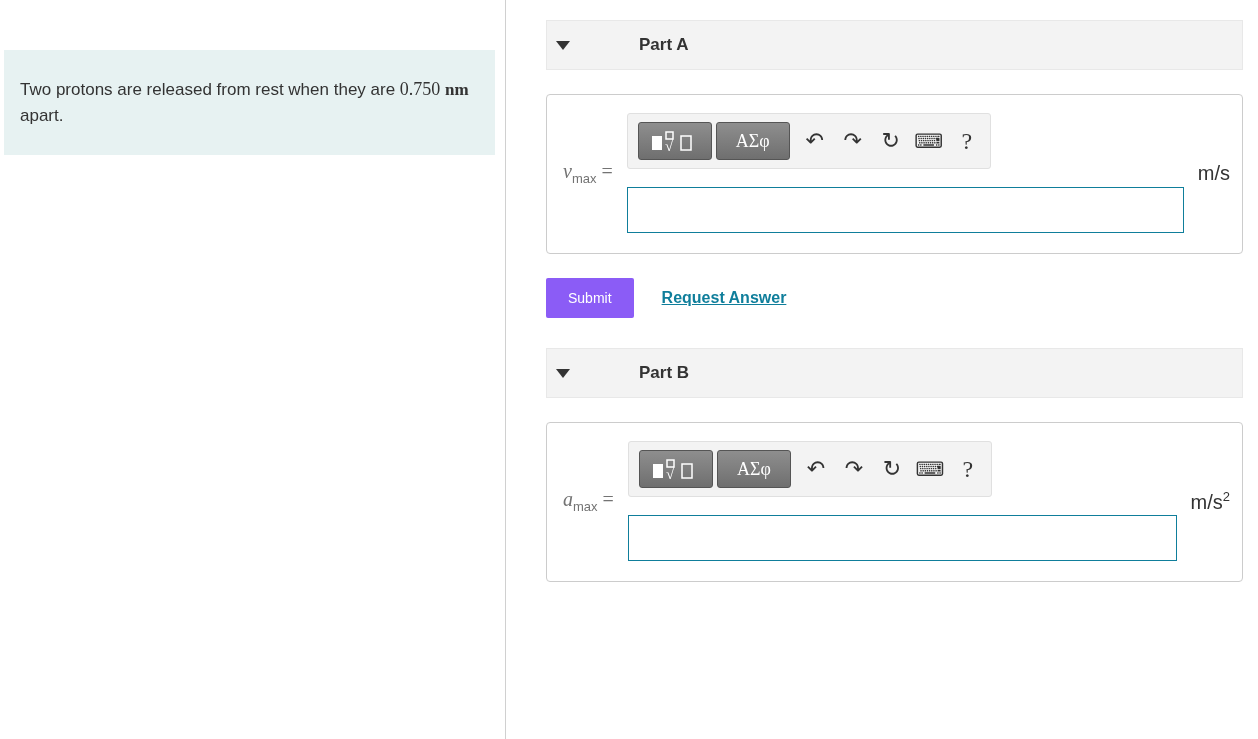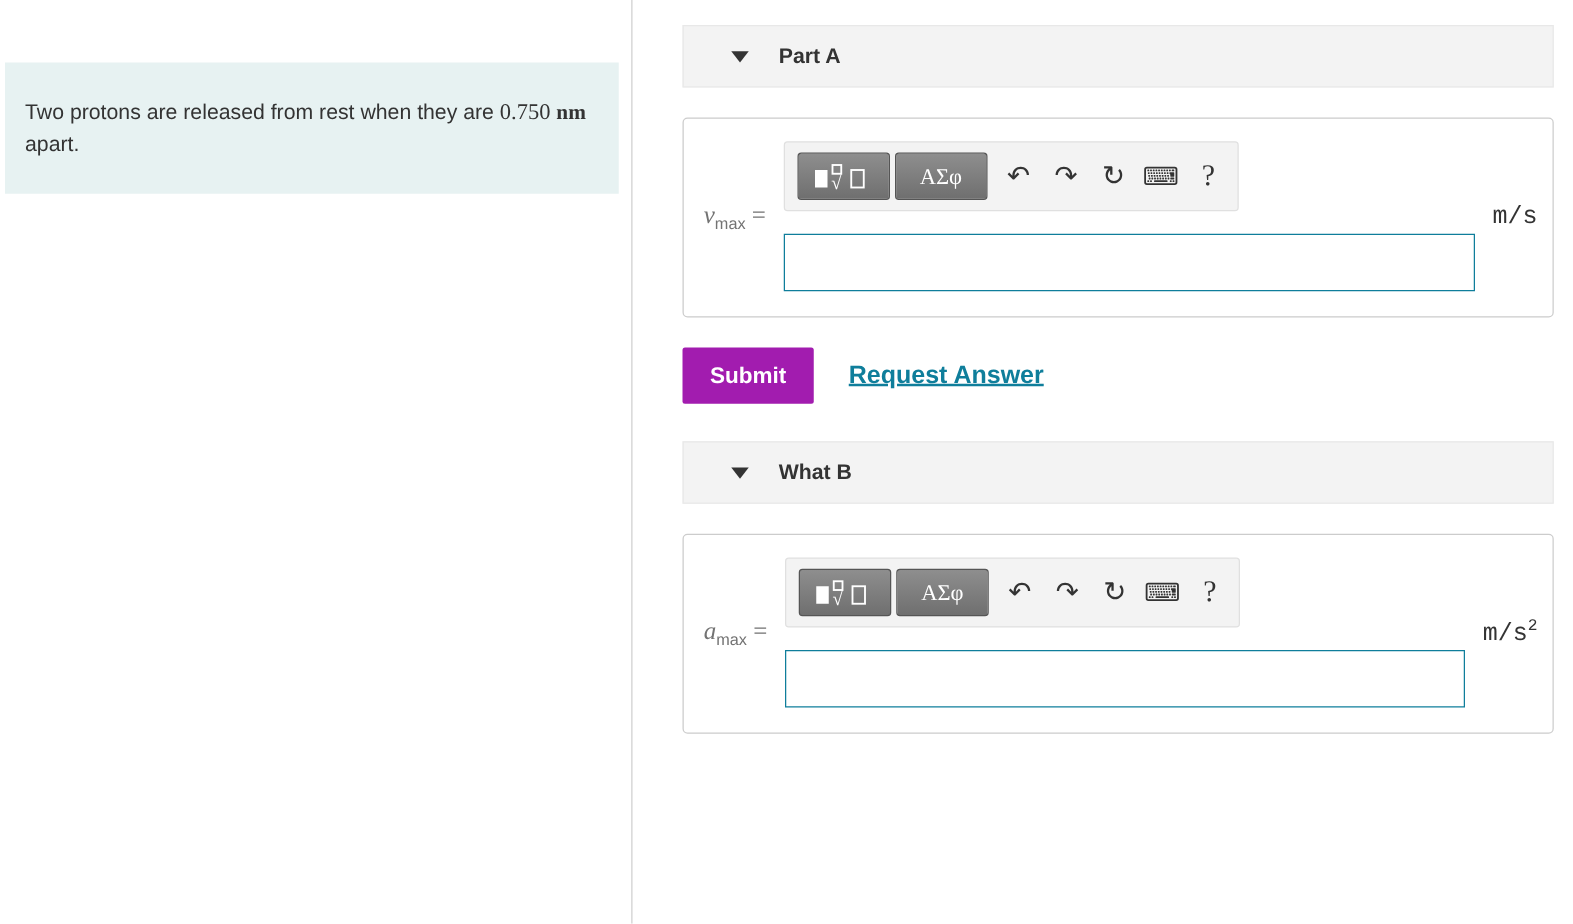--- a/index.html
+++ b/index.html
@@ -46,28 +46,29 @@
     padding-left: 40px;
     padding-right: 15px;
     padding-top: 0;
   }
   .part {
     margin-bottom: 30px;
   }
   .part-header {
     background: #f3f3f3;
     border: 1px solid #e8e8e8;
-    padding: 14px 38px;
+    padding: 14px 9px;
     display: flex;
     align-items: center;
     font-weight: bold;
     font-size: 17px;
     color: #333;
     margin-top: 20px;
     cursor: pointer;
+    gap: 45px;
   }
   .part-header .caret {
     display: inline-block;
     width: 0; height: 0;
     border-left: 7px solid transparent;
     border-right: 7px solid transparent;
     border-top: 9px solid #333;
     margin-right: 24px;
   }
   .part-body {
@@ -155,49 +156,49 @@
   }
   .answer-input {
     width: 100%;
     height: 46px;
     border: 1px solid #0f7e9b;
     font-size: 18px;
     padding: 0 10px;
     outline: none;
   }
   .unit-trail {
-    font-family: Liberation Mono, monospace;
+    font-family: Liberation Sans, sans-serif;
     font-size: 20px;
     color: #333;
     white-space: nowrap;
     text-align: center;
   }
   .unit-trail sup {
     font-size: 13px;
   }
   .action-row {
     display: flex;
     align-items: center;
     gap: 28px;
     margin-top: 24px;
   }
   .submit-btn {
-    background: #a21caf;
+    background: #8b5cf6;
     color: #fff;
     border: none;
-    font-size: 18px;
-    font-weight: bold;
+    font-size: 14px;
+    font-weight: normal;
     padding: 12px 22px;
     cursor: pointer;
     border-radius: 2px;
   }
   .request-link {
     color: #0f7e9b;
     font-weight: bold;
-    font-size: 20px;
+    font-size: 16px;
     text-decoration: underline;
     cursor: pointer;
   }
 </style>
 </head>
 <body>
 
 <div class="container">
   <div class="left-col">
     <div class="problem-statement">
@@ -249,21 +250,21 @@
         <div class="action-row">
           <button class="submit-btn">Submit</button>
           <a class="request-link">Request Answer</a>
         </div>
       </div>
     </div>
 
     <div class="part">
       <div class="part-header">
         <span class="caret"></span>
-        <span>What B</span>
+        <span>Part B</span>
       </div>
       <div class="part-body">
 
         <div class="answer-block">
           <span class="var-label">
             <span>a</span><sub>max</sub> <span class="var-eq">=</span>
           </span>
           <div class="input-stack">
             <div class="toolbar">
               <div class="tool-btn-grp">

